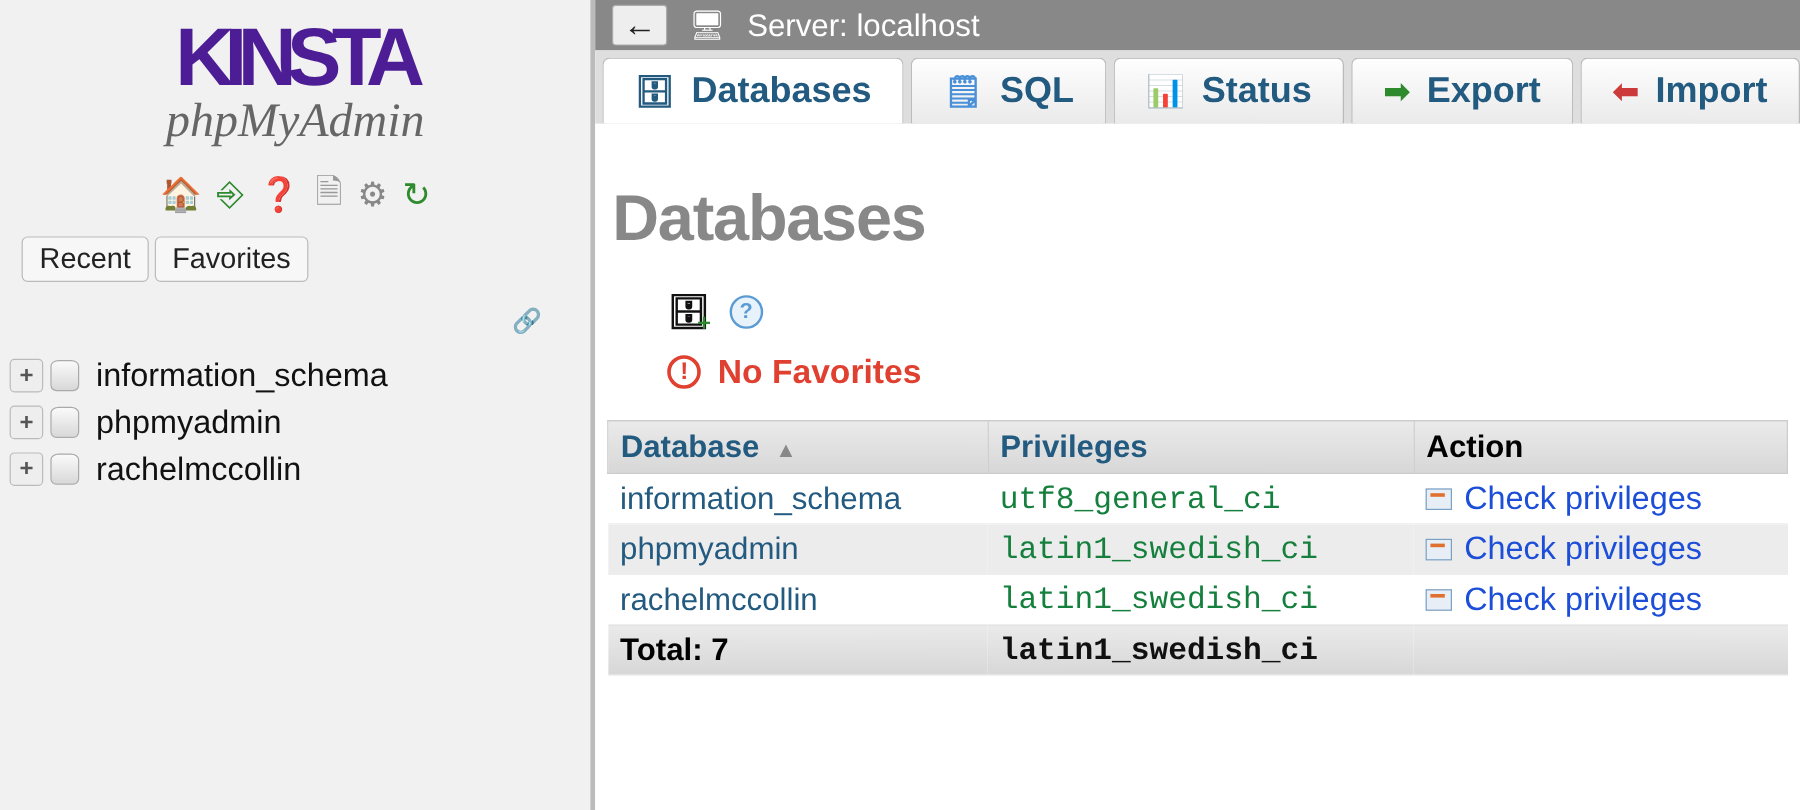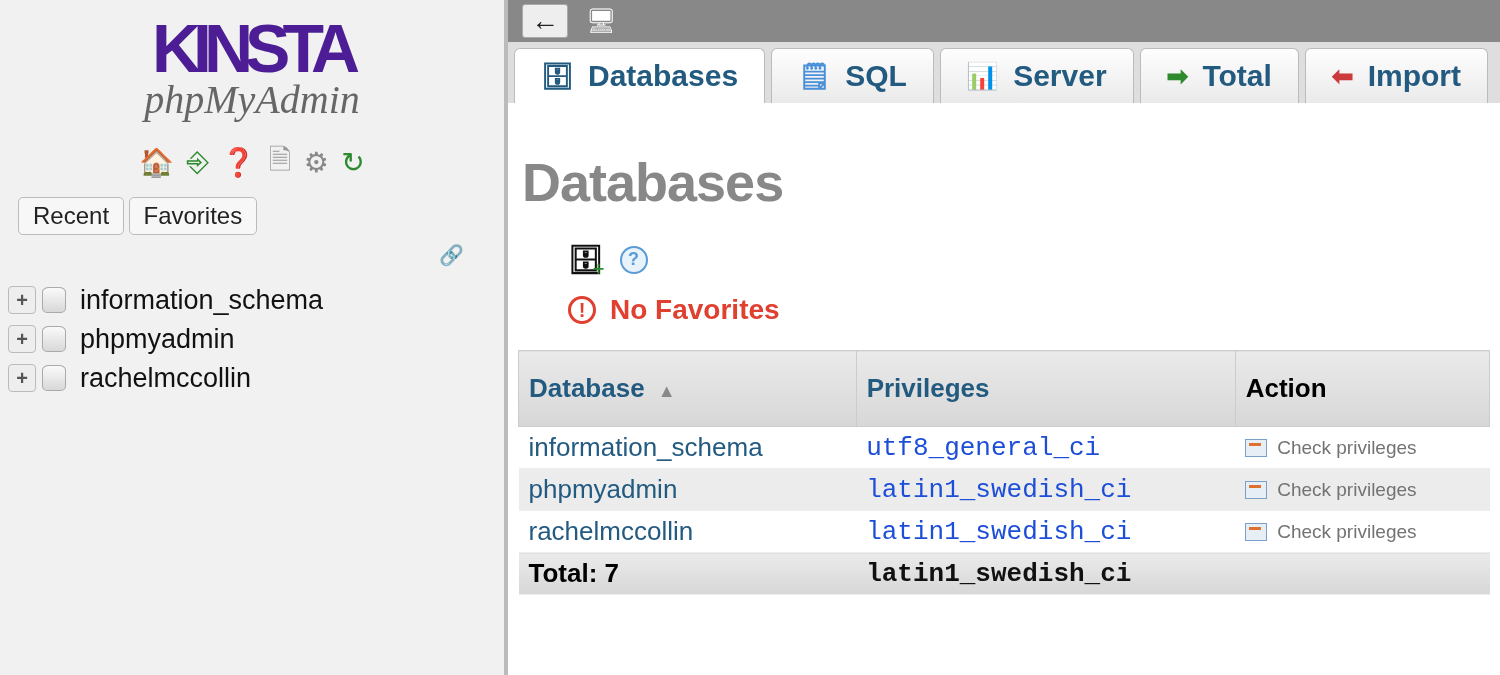--- a/index.html
+++ b/index.html
@@ -42,21 +42,21 @@
   margin: 16px 0 10px 0;
 }
 .sidebar-icons span {
   display: inline-block;
   margin: 0 4px;
   font-size: 28px;
   vertical-align: middle;
   cursor: pointer;
 }
 .filter-buttons {
-  margin: 6px 0 0 18px;
+  margin: 6px 0 12px 18px;
 }
 .filter-buttons button {
   background: #f7f7f7;
   border: 1px solid #bbb;
   border-radius: 5px;
   padding: 4px 14px;
   font-size: 24px;
   color: #222;
   cursor: pointer;
 }
@@ -215,21 +215,21 @@
   color: #e04030;
 }
 table.db-table {
   width: 100%;
   border-collapse: collapse;
   font-size: 26px;
 }
 table.db-table th {
   background: linear-gradient(#eaeaea,#d7d7d7);
   text-align: left;
-  padding: 22px 10px;
+  padding: 6px 10px;
   font-weight: bold;
   border: 1px solid #ccc;
 }
 table.db-table th.sorted {
   color: #235a80;
 }
 table.db-table th.sorted .sort-arrow {
   color: #888;
   font-size: 18px;
   margin-left: 6px;
@@ -237,42 +237,42 @@
 table.db-table td {
   padding: 5px 10px;
   border-bottom: 1px solid #eee;
 }
 table.db-table tr.stripe td {
   background: #ececec;
 }
 .db-link { color: #235a80; cursor: pointer; }
 .collation-cell {
   font-family: "Courier New", monospace;
-  color: #1d4ed8;
+  color: #15803d;
 }
 .action-cell {
   display: flex;
   align-items: center;
   gap: 10px;
 }
 .priv-icon {
   display: inline-block;
   width: 22px; height: 18px;
   background: #e8eef5;
   border: 1px solid #7aa0c4;
   position: relative;
 }
 .priv-icon::after {
   content:"";
   position: absolute;
   left: 3px; top: 3px;
   width: 12px; height: 3px;
   background: #e07030;
 }
-.check-priv { color: #737373; cursor: pointer; font-size: 19px; }
+.check-priv { color: #1d4ed8; cursor: pointer; font-size: 27px; }
 tr.total-row td {
   background: linear-gradient(#eaeaea,#d7d7d7);
   font-weight: bold;
 }
 tr.total-row td.collation-cell { font-family: "Courier New", monospace; font-weight: bold; color: #111;}
 </style>
 </head>
 <body>
 
 <div class="sidebar">
@@ -314,38 +314,39 @@
       <span>rachelmccollin</span>
     </li>
   </ul>
 </div>
 
 <div class="main">
 
   <div class="server-bar">
     <span class="back-arrow">←</span>
     <span class="srv-icon">🖥</span>
+    <span>Server: localhost</span>
   </div>
 
   <div class="tabs-row">
     <div class="tab active">
       <span class="ticon">🗄</span>
       <span>Databases</span>
     </div>
     <div class="tab">
       <span class="ticon" style="color:#4a90d9">🗒</span>
       <span>SQL</span>
     </div>
     <div class="tab">
       <span class="ticon">📊</span>
-      <span>Server</span>
+      <span>Status</span>
     </div>
     <div class="tab">
       <span class="ticon" style="color:#2d8a2d">➡</span>
-      <span>Total</span>
+      <span>Export</span>
     </div>
     <div class="tab">
       <span class="ticon" style="color:#cc3a3a">⬅</span>
       <span>Import</span>
     </div>
   </div>
 
   <div class="content">
     <h1 class="page-title">Databases</h1>
 

